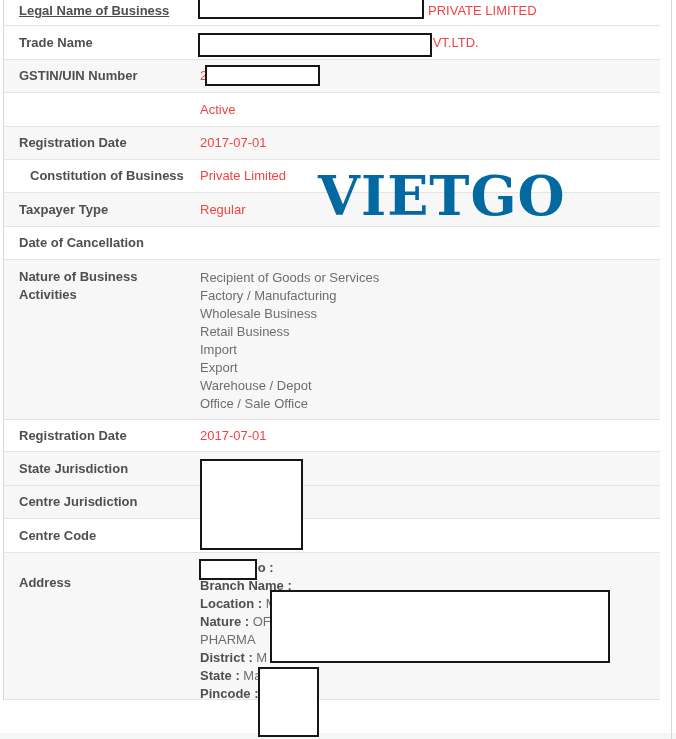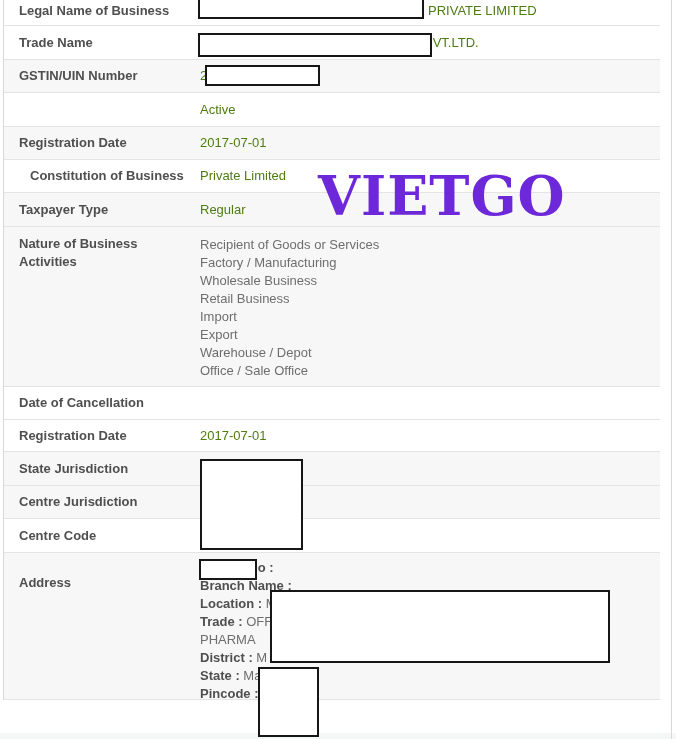--- a/index.html
+++ b/index.html
@@ -3,39 +3,39 @@
 <meta charset="utf-8">
 <style>
   html,body{margin:0;padding:0;background:#ffffff;}
   .screen{position:relative;width:676px;height:739px;overflow:hidden;
           font-family:"Liberation Sans",sans-serif;font-size:13px;background:#fff;}
   .table{position:absolute;left:3px;top:0;width:657px;border-left:1px solid #d8d8d8;box-sizing:border-box;}
   .row{position:relative;border-bottom:1px solid #e4e4e4;box-sizing:border-box;background:#fff;}
   .row.stripe{background:#f7f7f7;}
   .lbl{position:absolute;left:15px;font-weight:bold;color:#4f4f4f;white-space:nowrap;}
   .lbl.wrap{white-space:normal;width:160px;line-height:18px !important;top:8px;}
-  .val{position:absolute;left:196px;color:#4d7c0f;white-space:nowrap;}
+  .val{position:absolute;left:196px;color:#ef4444;white-space:nowrap;}
   .val-list{position:absolute;left:196px;top:9px;color:#6e6e6e;line-height:18px;}
   .addr{position:absolute;left:196px;top:6px;line-height:18px;color:#6e6e6e;}
   .addr .b{font-weight:bold;color:#4f4f4f;}
   .redact{position:absolute;background:#ffffff;border:2px solid #161616;box-sizing:border-box;}
   .watermark{position:absolute;left:318px;top:164px;font-family:"DejaVu Serif","Liberation Serif",serif;
-             font-weight:bold;font-size:54px;letter-spacing:1px;color:#6d28d9;white-space:nowrap;}
+             font-weight:bold;font-size:54px;letter-spacing:1px;color:#0369a1;white-space:nowrap;}
   .vline-right{position:absolute;left:671px;top:0;width:1px;height:739px;background:#d8d8d8;}
   .bottom-strip{position:absolute;left:0;top:733px;width:676px;height:6px;background:#f5f7f7;}
 </style>
 </head>
 <body>
 
 <div class="screen">
 
   <div class="table">
 
     <div class="row" style="height:26px;line-height:20px;">
-      <span class="lbl" style="line-height:22px;">Legal Name of Business</span>
+      <span class="lbl" style="line-height:22px;text-decoration:underline;">Legal Name of Business</span>
       <span class="val" style="line-height:22px;left:424px;">PRIVATE LIMITED</span>
     </div>
 
     <div class="row" style="height:34px;">
       <span class="lbl" style="line-height:33px;text-align:center;">Trade Name</span>
       <span class="val" style="line-height:33px;left:420px;">PVT.LTD.</span>
     </div>
 
     <div class="row stripe" style="height:33px;">
       <span class="lbl" style="line-height:32px;">GSTIN/UIN Number</span>
@@ -54,36 +54,36 @@
     <div class="row" style="height:33px;">
       <span class="lbl" style="line-height:32px;margin-left:11px;">Constitution of Business</span>
       <span class="val" style="line-height:32px;">Private Limited</span>
     </div>
 
     <div class="row stripe" style="height:34px;">
       <span class="lbl" style="line-height:33px;">Taxpayer Type</span>
       <span class="val" style="line-height:33px;">Regular</span>
     </div>
 
+    <div class="row" style="height:33px;">
+      <span class="lbl" style="line-height:32px;">Date of Cancellation</span>
+    </div>
+
     <div class="row stripe" style="height:160px;">
       <span class="lbl wrap">Nature of Business Activities</span>
       <div class="val-list">
         <div>Recipient of Goods or Services</div>
         <div>Factory / Manufacturing</div>
         <div>Wholesale Business</div>
         <div>Retail Business</div>
         <div>Import</div>
         <div>Export</div>
         <div>Warehouse / Depot</div>
         <div>Office / Sale Office</div>
       </div>
-    </div>
-
-    <div class="row" style="height:33px;">
-      <span class="lbl" style="line-height:32px;">Date of Cancellation</span>
     </div>
 
     <div class="row" style="height:32px;">
       <span class="lbl" style="line-height:31px;">Registration Date</span>
       <span class="val" style="line-height:31px;">2017-07-01</span>
     </div>
 
     <div class="row stripe" style="height:34px;">
       <span class="lbl" style="line-height:33px;">State Jurisdiction</span>
     </div>
@@ -96,21 +96,21 @@
     <div class="row" style="height:34px;">
       <span class="lbl" style="line-height:33px;">Centre Code</span>
     </div>
 
     <div class="row stripe" style="height:147px;">
       <span class="lbl" style="top:22px;">Address</span>
       <div class="addr">
         <div><span class="b">Branch No :</span> <span></span></div>
         <div><span class="b">Branch Name :</span> <span></span></div>
         <div><span class="b">Location :</span> <span>M</span></div>
-        <div><span class="b">Trade :</span> <span>OFF</span></div>
+        <div><span class="b">Nature :</span> <span>OFF</span></div>
         <div><span class="b"></span> <span>PHARMA</span></div>
         <div><span class="b">District :</span> <span>M</span></div>
         <div><span class="b">State :</span> <span>Ma</span></div>
         <div><span class="b">Pincode :</span> <span></span></div>
       </div>
     </div>
 
   </div>
 
   <div class="bottom-strip"></div>

